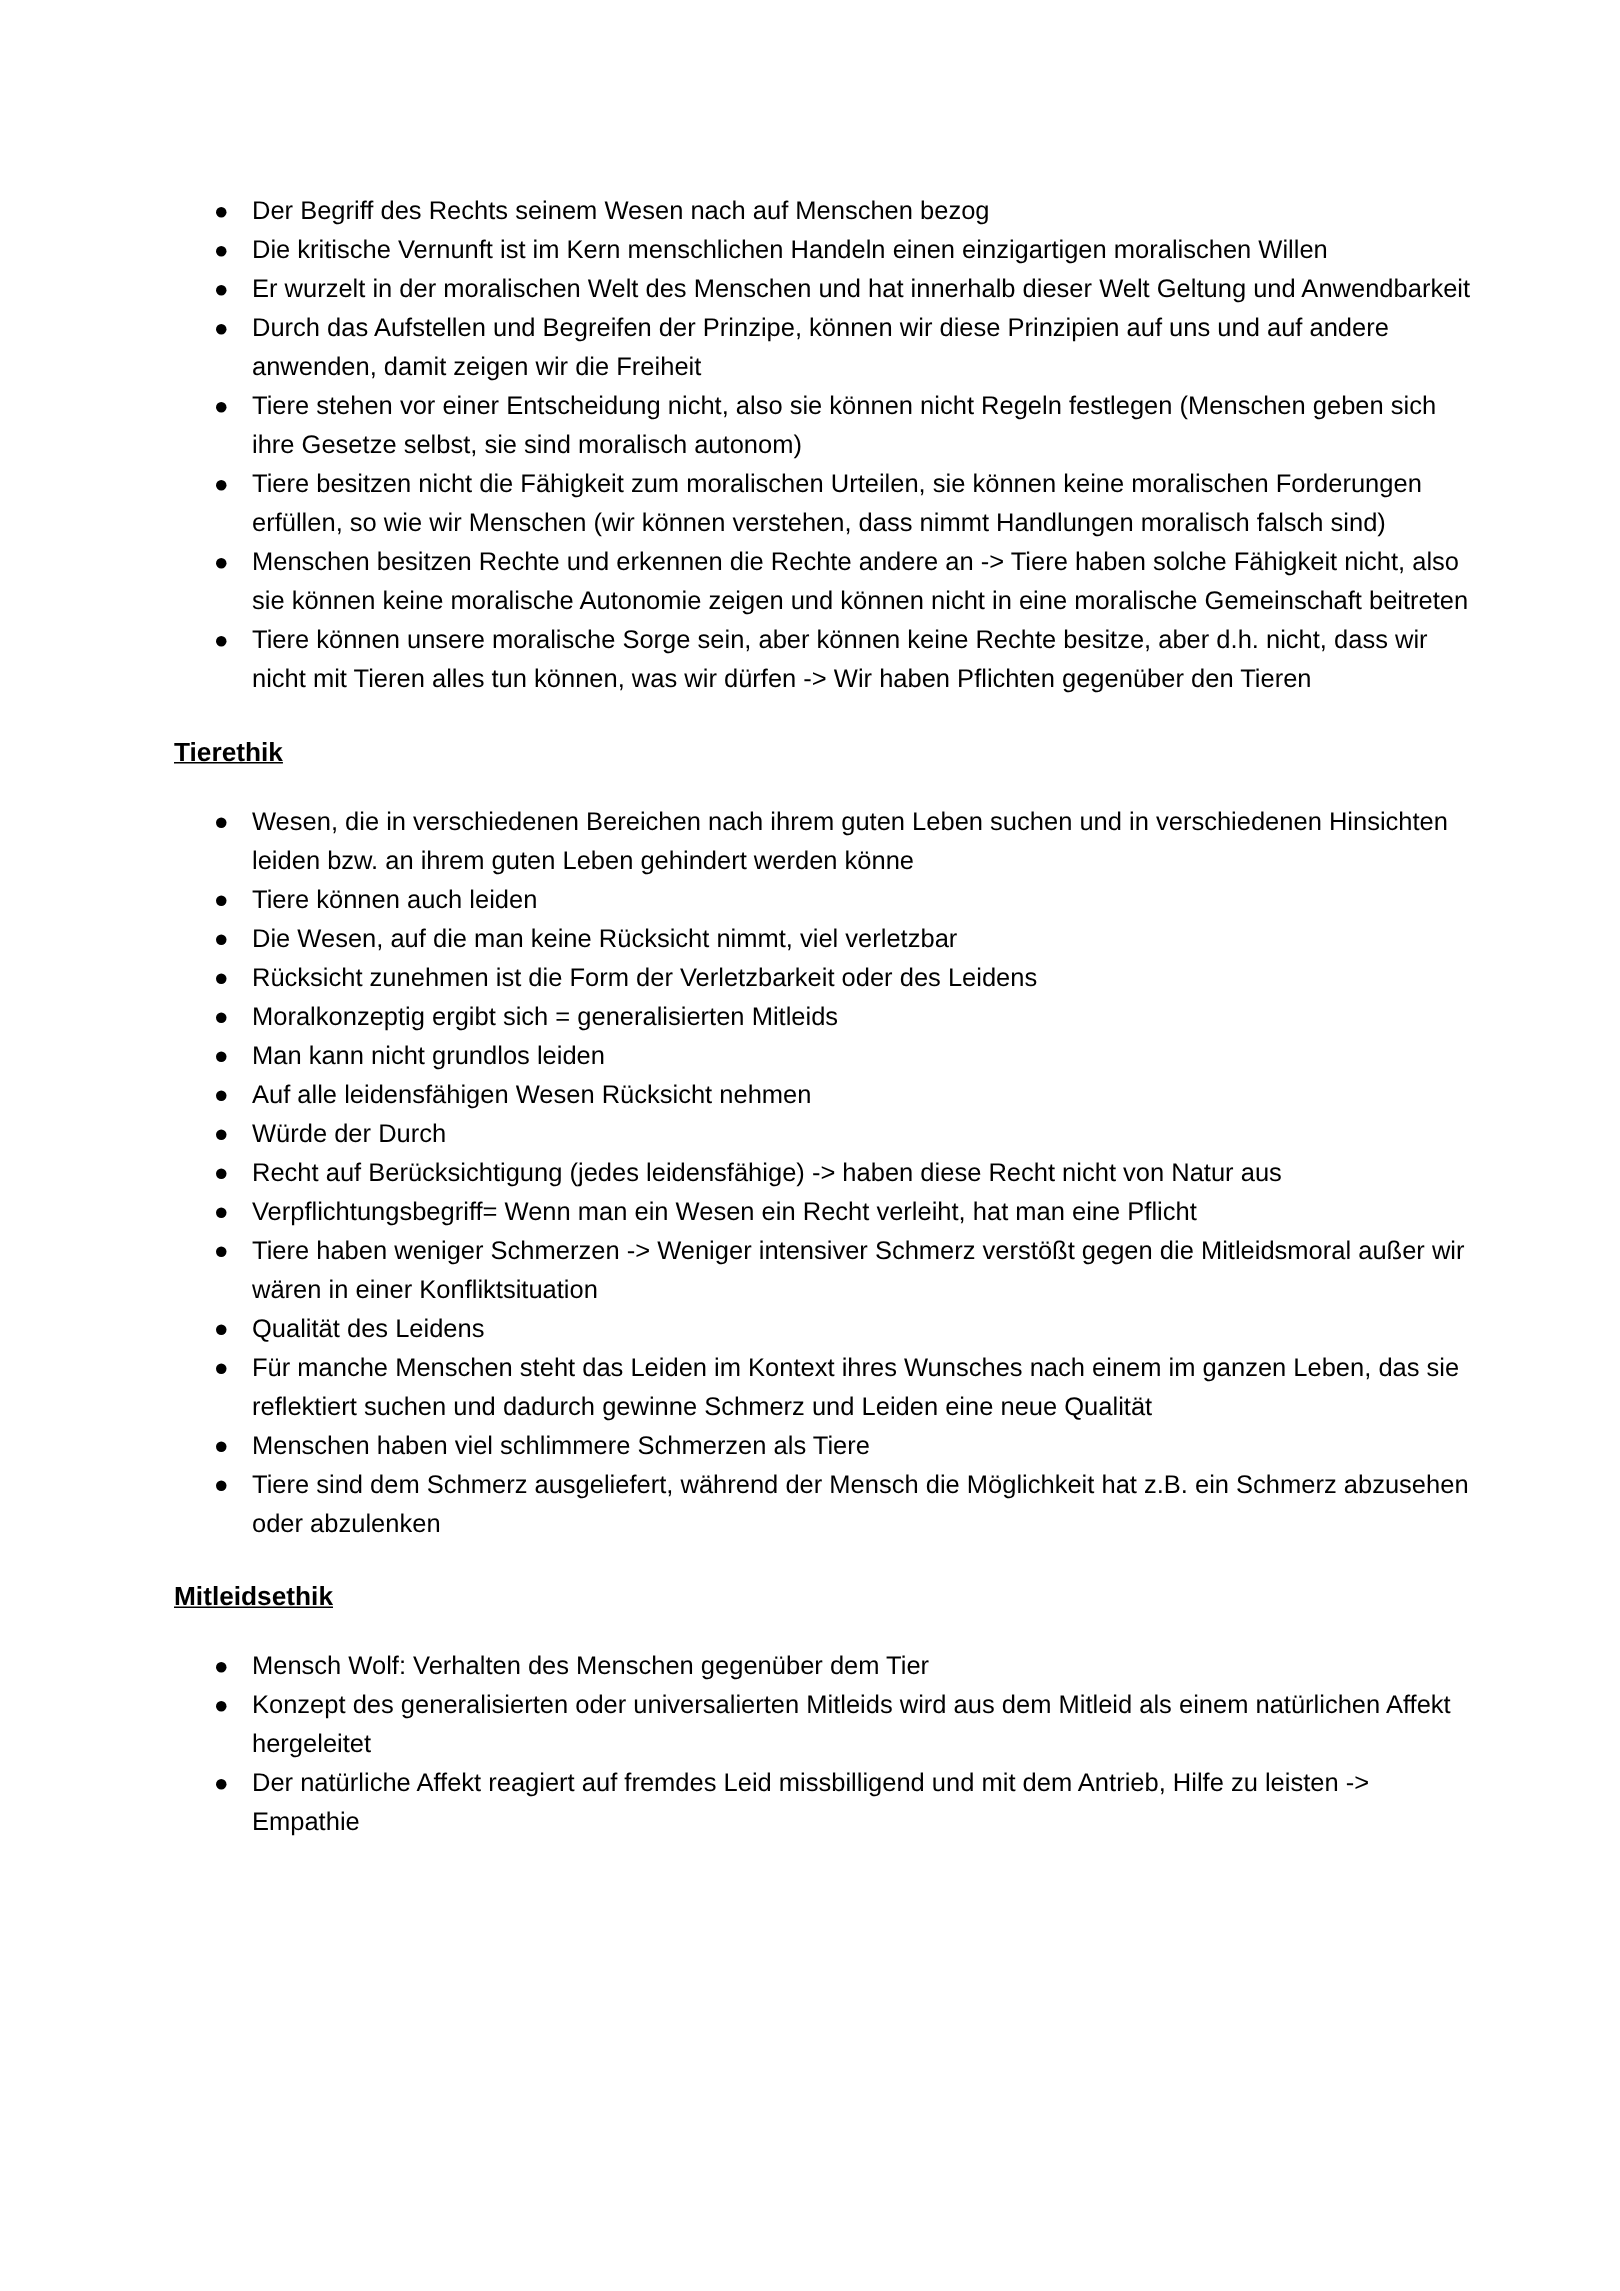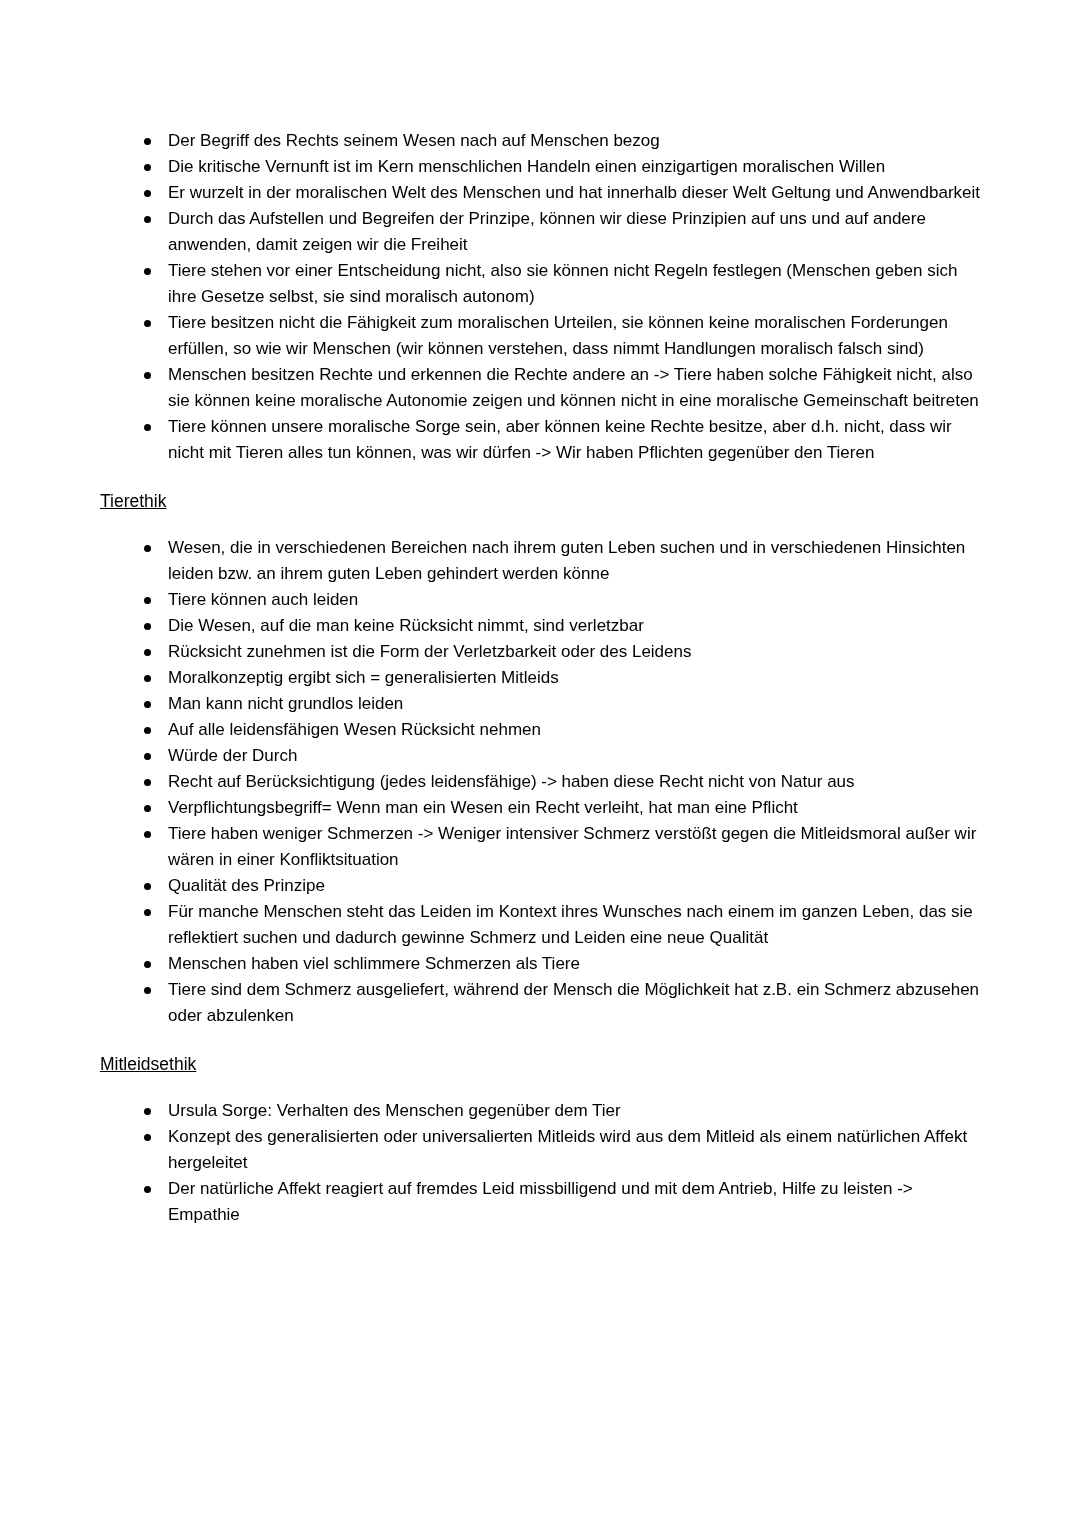--- a/index.html
+++ b/index.html
@@ -38,23 +38,23 @@
     left: 44px;
     top: 10px;
     width: 7px;
     height: 7px;
     border-radius: 50%;
     background: #000000;
   }
   h2.section-heading {
     font-size: 17.5px;
     line-height: 26px;
-    font-weight: normal;
+    font-weight: bold;
     text-decoration: underline;
-    margin: 22px 0 21px 0;
+    margin: 22px 0 21px 16px;
   }
 </style>
 </head>
 <body>
 
 <div class="page">
 
   <ul class="bullet-list">
     <li>Der Begriff des Rechts seinem Wesen nach auf Menschen bezog</li>
     <li>Die kritische Vernunft ist im Kern menschlichen Handeln einen einzigartigen moralischen Willen</li>
@@ -64,36 +64,36 @@
     <li>Tiere besitzen nicht die Fähigkeit zum moralischen Urteilen, sie können keine moralischen Forderungen erfüllen, so wie wir Menschen (wir können verstehen, dass nimmt Handlungen moralisch falsch sind)</li>
     <li>Menschen besitzen Rechte und erkennen die Rechte andere an -&gt; Tiere haben solche Fähigkeit nicht, also sie können keine moralische Autonomie zeigen und können nicht in eine moralische Gemeinschaft beitreten</li>
     <li>Tiere können unsere moralische Sorge sein, aber können keine Rechte besitze, aber d.h. nicht, dass wir nicht mit Tieren alles tun können, was wir dürfen -&gt; Wir haben Pflichten gegenüber den Tieren</li>
   </ul>
 
   <h2 class="section-heading">Tierethik</h2>
 
   <ul class="bullet-list">
     <li>Wesen, die in verschiedenen Bereichen nach ihrem guten Leben suchen und in verschiedenen Hinsichten leiden bzw. an ihrem guten Leben gehindert werden könne</li>
     <li>Tiere können auch leiden</li>
-    <li>Die Wesen, auf die man keine Rücksicht nimmt, sind verletzbar</li>
+    <li>Die Wesen, auf die man keine Rücksicht nimmt, viel verletzbar</li>
     <li>Rücksicht zunehmen ist die Form der Verletzbarkeit oder des Leidens</li>
     <li>Moralkonzeptig ergibt sich = generalisierten Mitleids</li>
     <li>Man kann nicht grundlos leiden</li>
     <li>Auf alle leidensfähigen Wesen Rücksicht nehmen</li>
     <li>Würde der Durch</li>
     <li>Recht auf Berücksichtigung (jedes leidensfähige) -&gt; haben diese Recht nicht von Natur aus</li>
     <li>Verpflichtungsbegriff= Wenn man ein Wesen ein Recht verleiht, hat man eine Pflicht</li>
     <li>Tiere haben weniger Schmerzen -&gt; Weniger intensiver Schmerz verstößt gegen die Mitleidsmoral außer wir wären in einer Konfliktsituation</li>
-    <li>Qualität des Prinzipe</li>
+    <li>Qualität des Leidens</li>
     <li>Für manche Menschen steht das Leiden im Kontext ihres Wunsches nach einem im ganzen Leben, das sie reflektiert suchen und dadurch gewinne Schmerz und Leiden eine neue Qualität</li>
     <li>Menschen haben viel schlimmere Schmerzen als Tiere</li>
     <li>Tiere sind dem Schmerz ausgeliefert, während der Mensch die Möglichkeit hat z.B. ein Schmerz abzusehen oder abzulenken</li>
   </ul>
 
   <h2 class="section-heading">Mitleidsethik</h2>
 
   <ul class="bullet-list">
-    <li>Ursula Sorge: Verhalten des Menschen gegenüber dem Tier</li>
+    <li>Mensch Wolf: Verhalten des Menschen gegenüber dem Tier</li>
     <li>Konzept des generalisierten oder universalierten Mitleids wird aus dem Mitleid als einem natürlichen Affekt hergeleitet</li>
     <li>Der natürliche Affekt reagiert auf fremdes Leid missbilligend und mit dem Antrieb, Hilfe zu leisten -&gt; Empathie</li>
   </ul>
 
 </div>
 
 </body></html>

